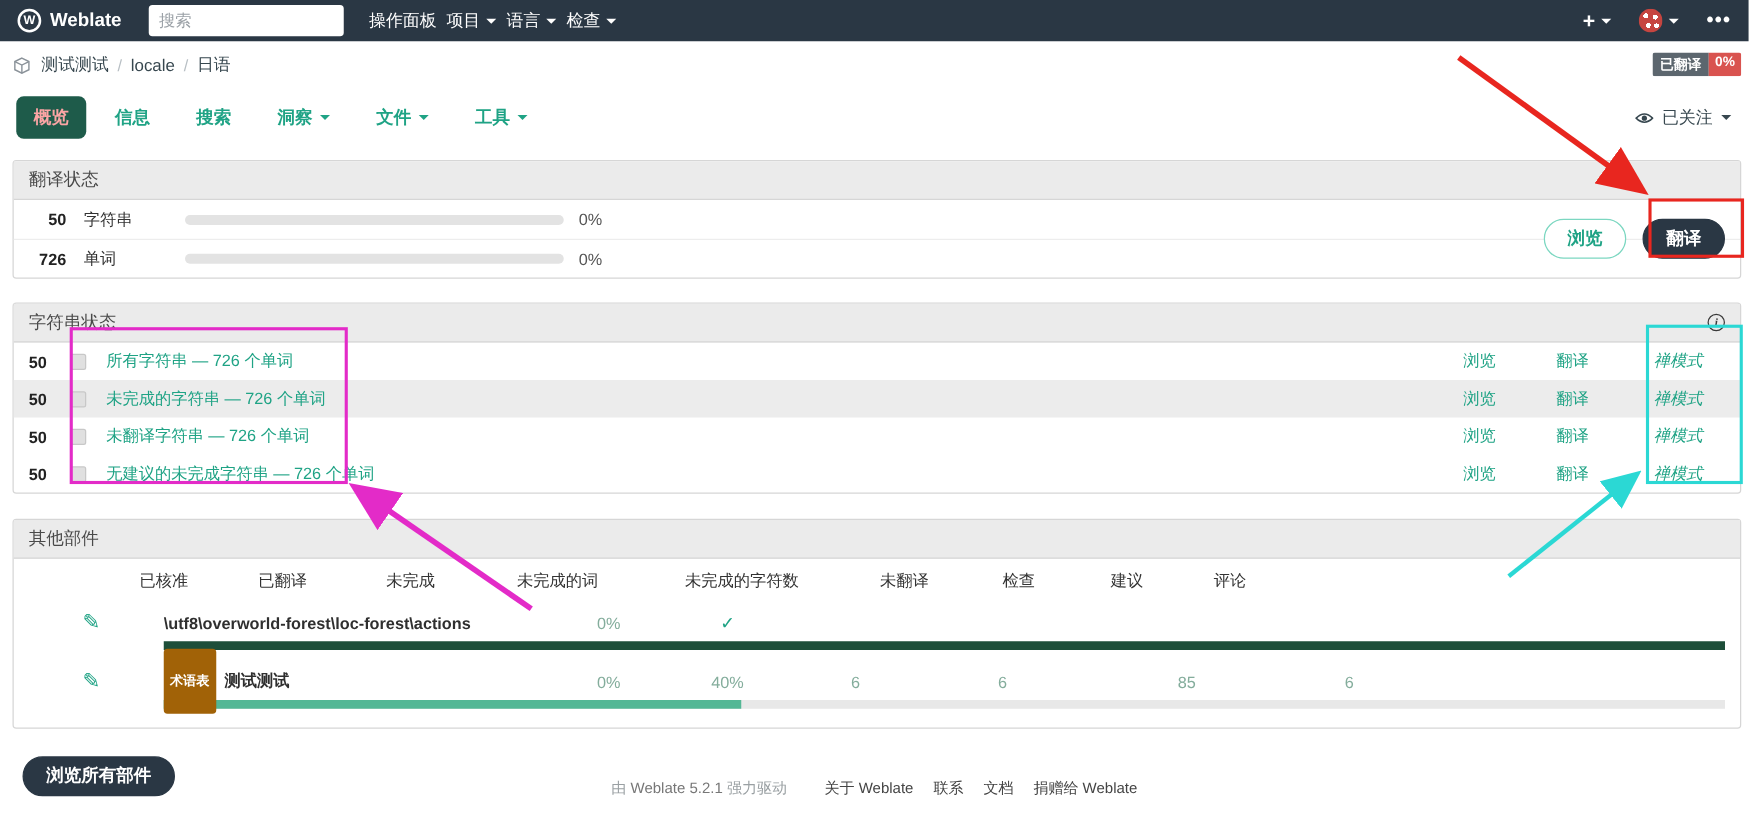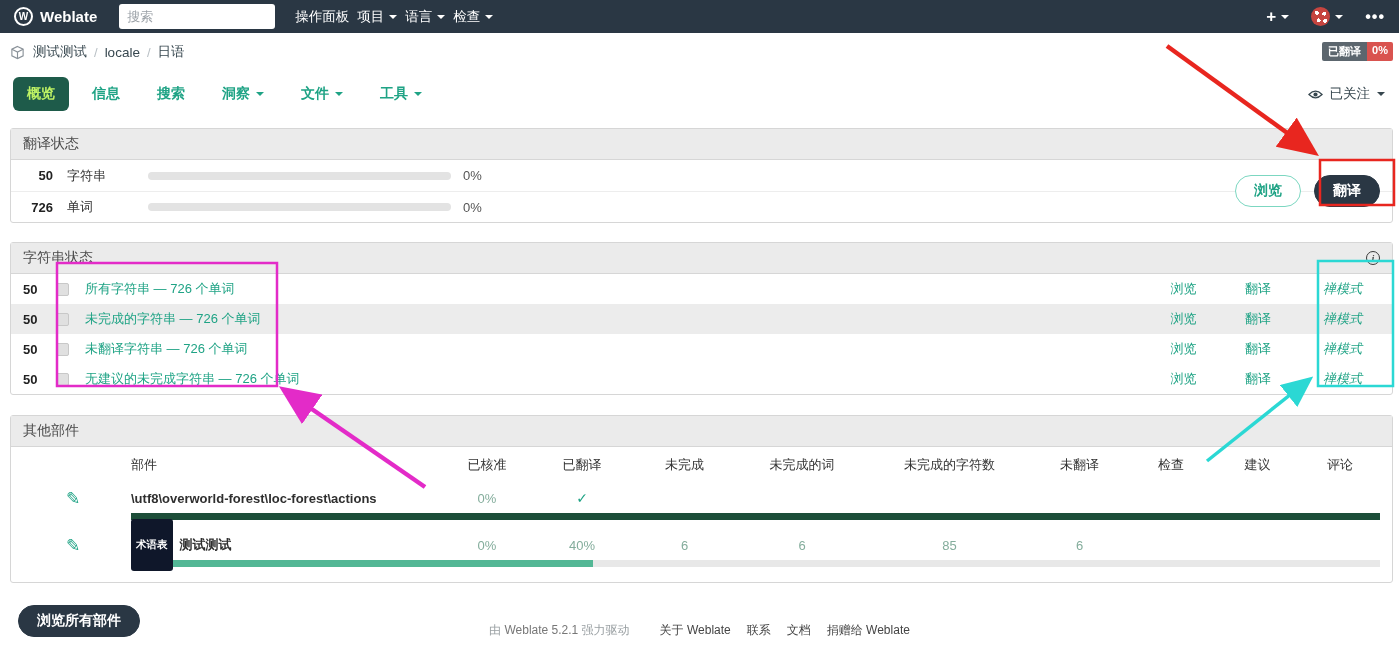--- a/index.html
+++ b/index.html
@@ -38,21 +38,21 @@
   .crumb-sep { color:#b8bfc4; margin:0 7px; }
   .top-badge { position:absolute; right:6px; top:9px; display:flex; font-size:11px; font-weight:bold;
     border-radius:2px; overflow:hidden; cursor:pointer; }
   .top-badge .tb-label { background:#5c666e; color:#fff; padding:2px 6px; }
   .top-badge .tb-value { background:#d9534f; color:#fff; padding:2px 5px; }
 
   
   .tabs-row { display:flex; align-items:center; padding:12px 14px 0 13px; }
   .tab { color:#1fa385; font-weight:bold; font-size:14px; padding:8px 14px; margin-right:9px;
     display:flex; align-items:center; gap:6px; border-radius:6px; cursor:pointer; }
-  .tab.active { background:#1e5b4a; color:#bef264; }
+  .tab.active { background:#1e5b4a; color:#fca5a5; }
   .watch-ctl { margin-left:auto; display:flex; align-items:center; gap:7px; color:#37474f;
     font-size:13.5px; cursor:pointer; }
 
   
   .panel { border:1px solid #d6d6d6; border-radius:3px; margin:17px 6px 12px 10px; background:#fff; }
   .panel-heading { background:#ebebeb; border-bottom:1px solid #d6d6d6; padding:6px 12px;
     font-size:14px; color:#4a4a4a; display:flex; align-items:center; }
   .info-icon { margin-left:auto; width:14px; height:14px; border:1.5px solid #3a3a3a; border-radius:50%;
     color:#3a3a3a; font-size:9px; font-weight:bold; display:flex; align-items:center; justify-content:center;
     font-family:"Liberation Serif",serif; font-style:italic; cursor:pointer; }
@@ -88,21 +88,21 @@
   
   .oc-table-head { display:flex; align-items:center; padding:9px 12px 8px 12px; color:#333; }
   .oc-row { padding:4px 12px 2px 12px; }
   .oc-line { display:flex; align-items:center; height:24px; }
   .col-pencil { width:20px; margin-left:43px; }
   .pencil { color:#1fa385; font-size:17px; display:inline-block; }
   .col-name { flex:1; margin-left:45px; display:flex; align-items:center; gap:7px; }
   .head-name { flex:1; margin-left:45px; }
   .comp-name { font-weight:600; color:#2f2f2f; }
   .comp-name.strong { font-weight:bold; }
-  .glossary-badge { background:#0f172a; color:#fff; font-size:10.5px; font-weight:bold;
+  .glossary-badge { background:#a16207; color:#fff; font-size:10.5px; font-weight:bold;
     padding:19px 5px; border-radius:3px; }
   .col-v { text-align:center; color:#84ad9c; }
   .c1{width:90px}.c2{width:100px}.c3{width:105px}.c4{width:130px}.c5{width:165px}
   .c6{width:95px}.c7{width:88px}.c8{width:85px}.c9{width:80px}
   .oc-table-head .col-v { color:#333; }
   .check-cell { color:#1fa385; font-weight:bold; font-size:14px; }
   .oc-bar-track { height:7px; background:#e8e8e8; margin:3px 0 7px 108px; }
   .oc-bar-fill { height:100%; }
   .browse-all { margin:10px 0 0 18px; }
 
@@ -284,21 +284,20 @@
     </div>
   </div>
 
   
   <div class="panel" style="margin-top:20px;">
     <div class="panel-heading">
       <span>其他部件</span>
     </div>
     <div class="oc-table-head">
       <span class="col-pencil"></span>
-      <span class="head-name">部件</span>
       <span class="col-v c1">已核准</span>
       <span class="col-v c2">已翻译</span>
       <span class="col-v c3">未完成</span>
       <span class="col-v c4">未完成的词</span>
       <span class="col-v c5">未完成的字符数</span>
       <span class="col-v c6">未翻译</span>
       <span class="col-v c7">检查</span>
       <span class="col-v c8">建议</span>
       <span class="col-v c9">评论</span>
     </div>

